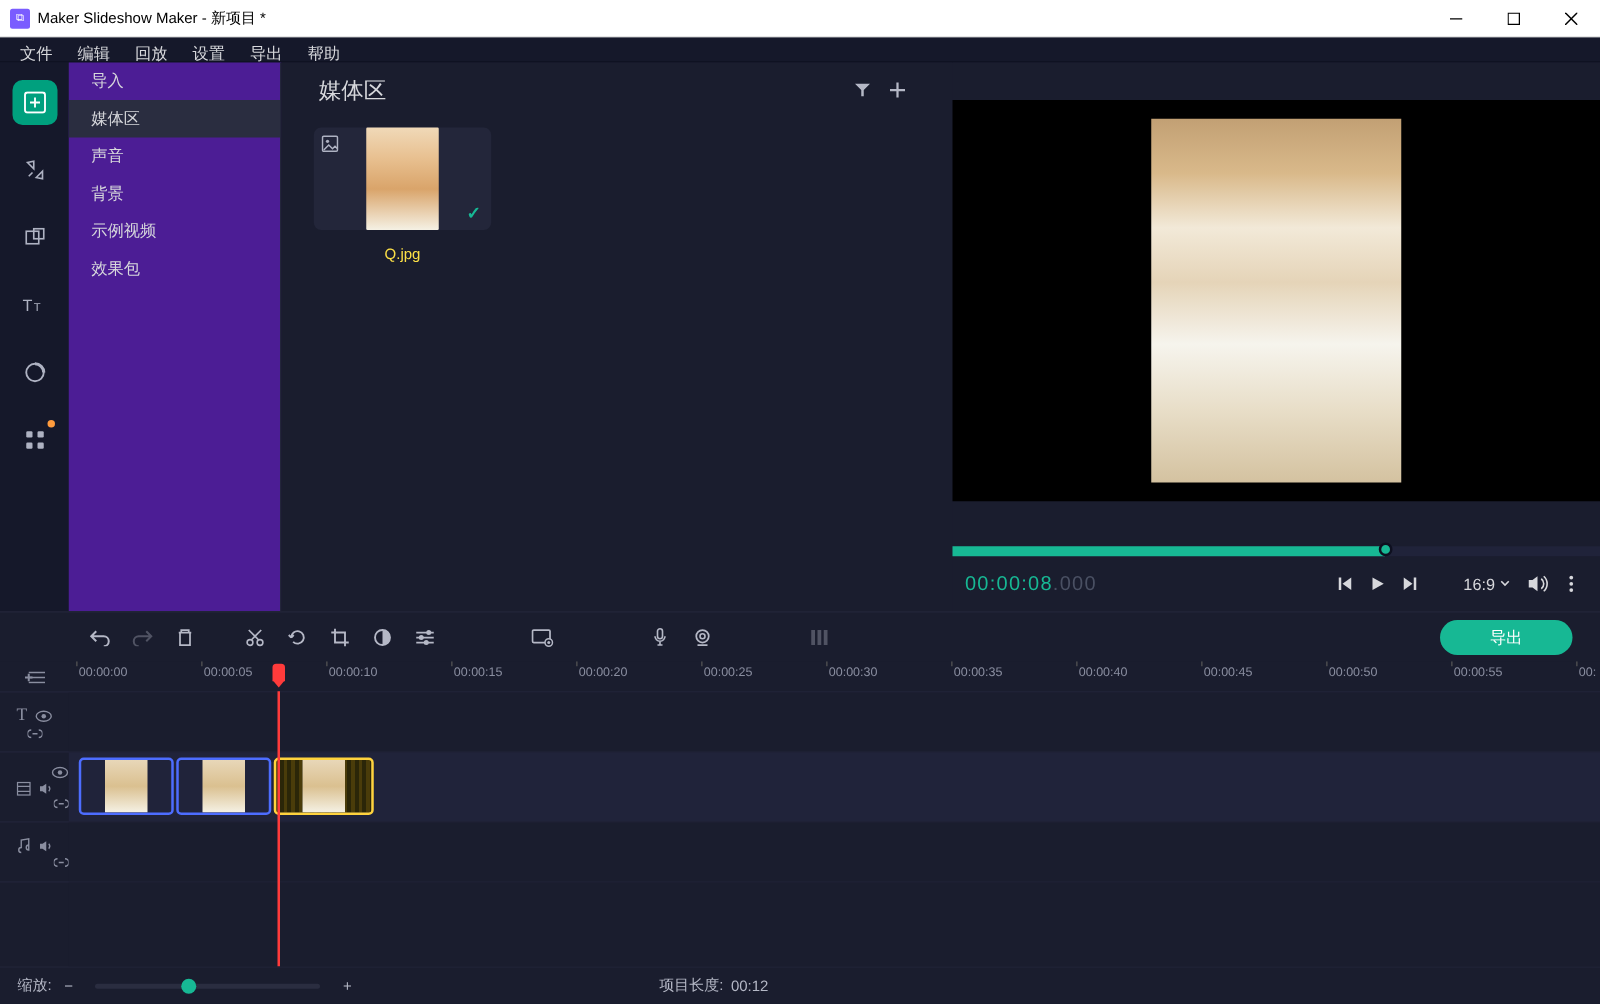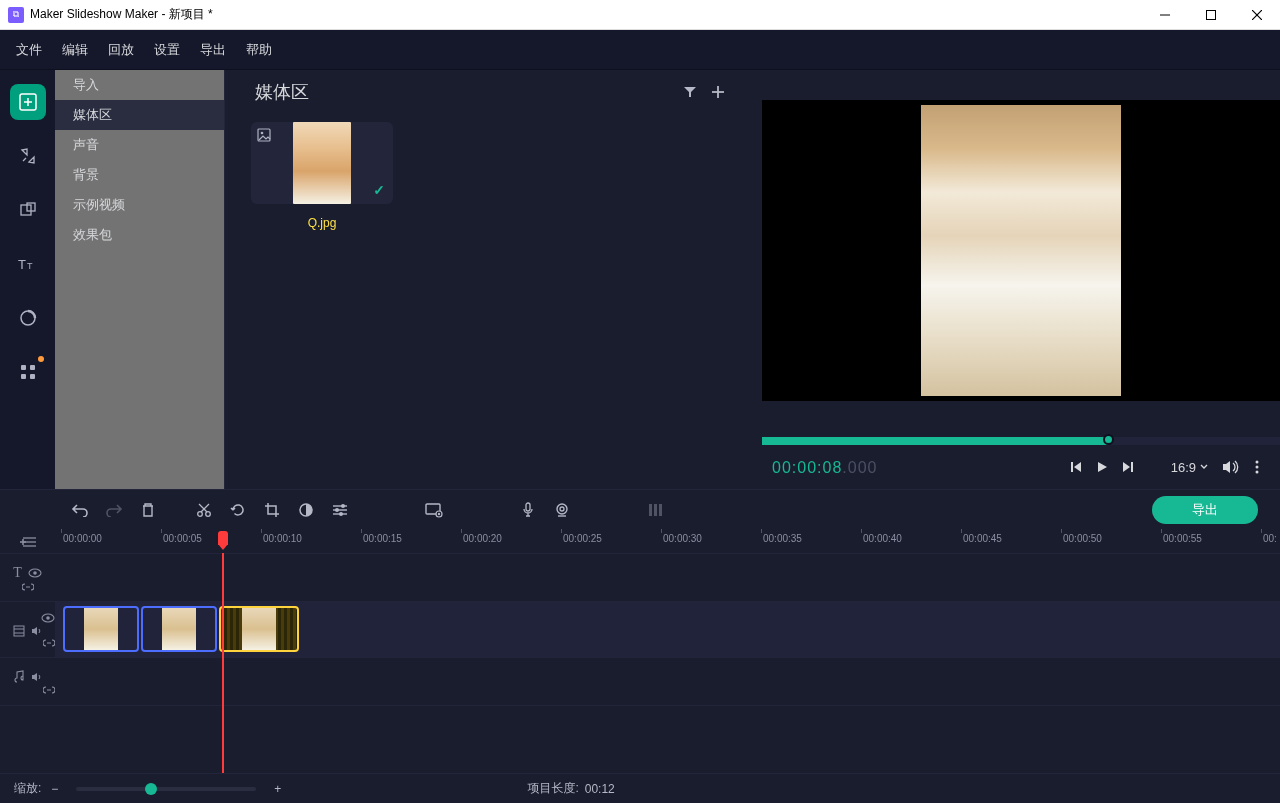--- a/index.html
+++ b/index.html
@@ -2,28 +2,28 @@
 <html><head>
 <meta charset="utf-8">
 <style>
 *{margin:0;padding:0;box-sizing:border-box;font-family:"Microsoft YaHei","Segoe UI",sans-serif;user-select:none}
 body{width:1280px;height:803px;background:#1a1d2e;color:#d7d8dc;overflow:hidden;display:flex;flex-direction:column}
 .titlebar{height:30px;background:#fff;display:flex;align-items:center;border-bottom:1px solid #ddd}
 .titlebar-icon{width:16px;height:16px;margin-left:8px;background:#7a5cff;border-radius:2px;display:flex;align-items:center;justify-content:center;font-size:9px;color:#fff}
 .titlebar-title{margin-left:6px;font-size:12px;color:#000}
 .titlebar-spacer{flex:1}
 .titlebar-btn{width:46px;height:30px;display:flex;align-items:center;justify-content:center;color:#000;font-size:10px}
-.menubar{height:40px;background:#15182a;display:flex;align-items:center;padding:0 6px;border-bottom:1px solid #0e1020}
+.menubar{height:20px;background:#15182a;display:flex;padding:0 6px;border-bottom:1px solid #0e1020}
 .menubar-item{padding:4px 10px;font-size:13px;color:#d7d8dc;cursor:pointer}
 .main{flex:1;display:flex;min-height:0}
 .ltool{width:55px;background:#15182a;display:flex;flex-direction:column;align-items:center;padding-top:14px;gap:18px}
 .ltool-btn{width:36px;height:36px;border-radius:8px;display:flex;align-items:center;justify-content:center;color:#aeb2c2;cursor:pointer;position:relative}
 .ltool-btn.active{background:#00a07e;color:#fff}
 .ltool-btn .dot{position:absolute;top:2px;right:2px;width:6px;height:6px;background:#ff9b3d;border-radius:50%}
-.subnav{width:170px;background:#737373;border-right:1px solid #23263a}
+.subnav{width:170px;background:#4c1d95;border-right:1px solid #23263a}
 .subnav-item{height:30px;display:flex;align-items:center;padding:0 18px;font-size:13px;color:#d7d8dc;cursor:pointer}
 .subnav-item.active{background:#2a2d40}
 .media-area{flex:1;background:#1a1d2e;display:flex;flex-direction:column;min-width:0}
 .media-header{height:44px;display:flex;align-items:center;padding:0 30px}
 .media-title{font-size:18px;color:#d7d8dc;font-weight:500}
 .media-header-spacer{flex:1}
 .media-header-btn{width:28px;height:28px;display:flex;align-items:center;justify-content:center;color:#b5b8c6;cursor:pointer}
 .media-grid{padding:8px 26px;display:flex;gap:12px;flex-wrap:wrap}
 .media-item{width:142px;display:flex;flex-direction:column;align-items:center}
 .media-thumb{width:142px;height:82px;background:#23263a;border-radius:6px;position:relative;display:flex;align-items:center;justify-content:center}

